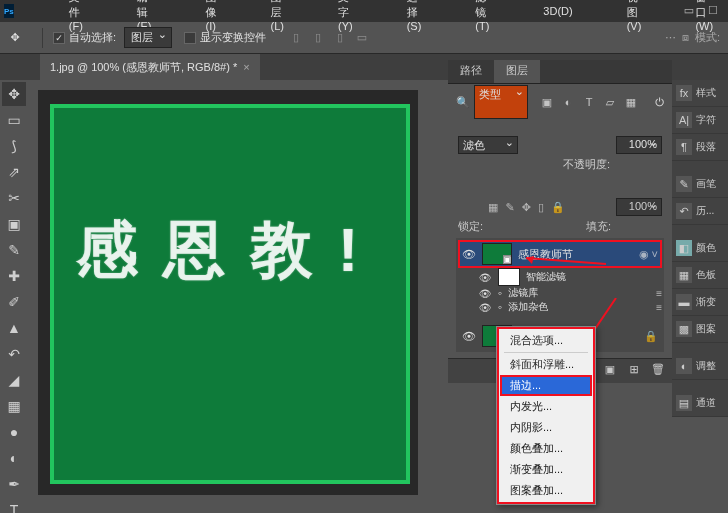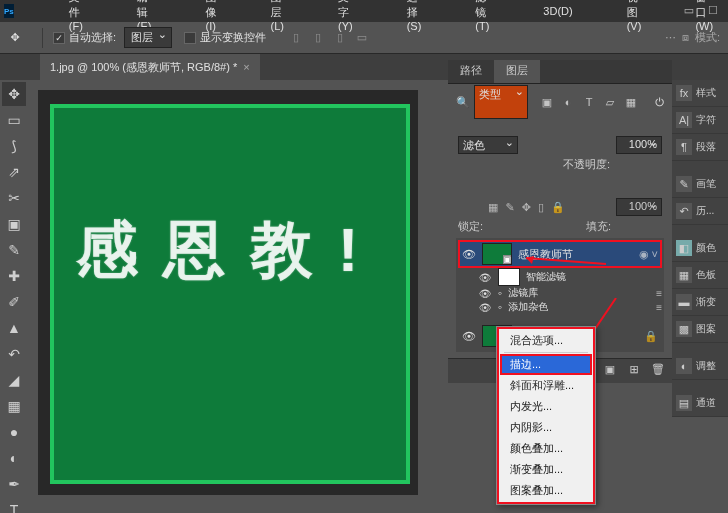--- a/index.html
+++ b/index.html
@@ -268,22 +268,22 @@
     <span>▣</span>
     <span>⊞</span>
     <span>🗑</span>
   </div>
 </div>
 
 <div class="fx-menu">
  <div class="fx-menu-wrap">
   <div class="fx-item">混合选项...</div>
   <div class="fx-sep"></div>
+  <div class="fx-item">斜面和浮雕...</div>
   <div class="fx-item hl">描边...</div>
-  <div class="fx-item">斜面和浮雕...</div>
   <div class="fx-item">内发光...</div>
   <div class="fx-item">内阴影...</div>
   <div class="fx-item">颜色叠加...</div>
   <div class="fx-item">渐变叠加...</div>
   <div class="fx-item">图案叠加...</div>
 
  </div>
 </div>
 
 <div class="right-col">

